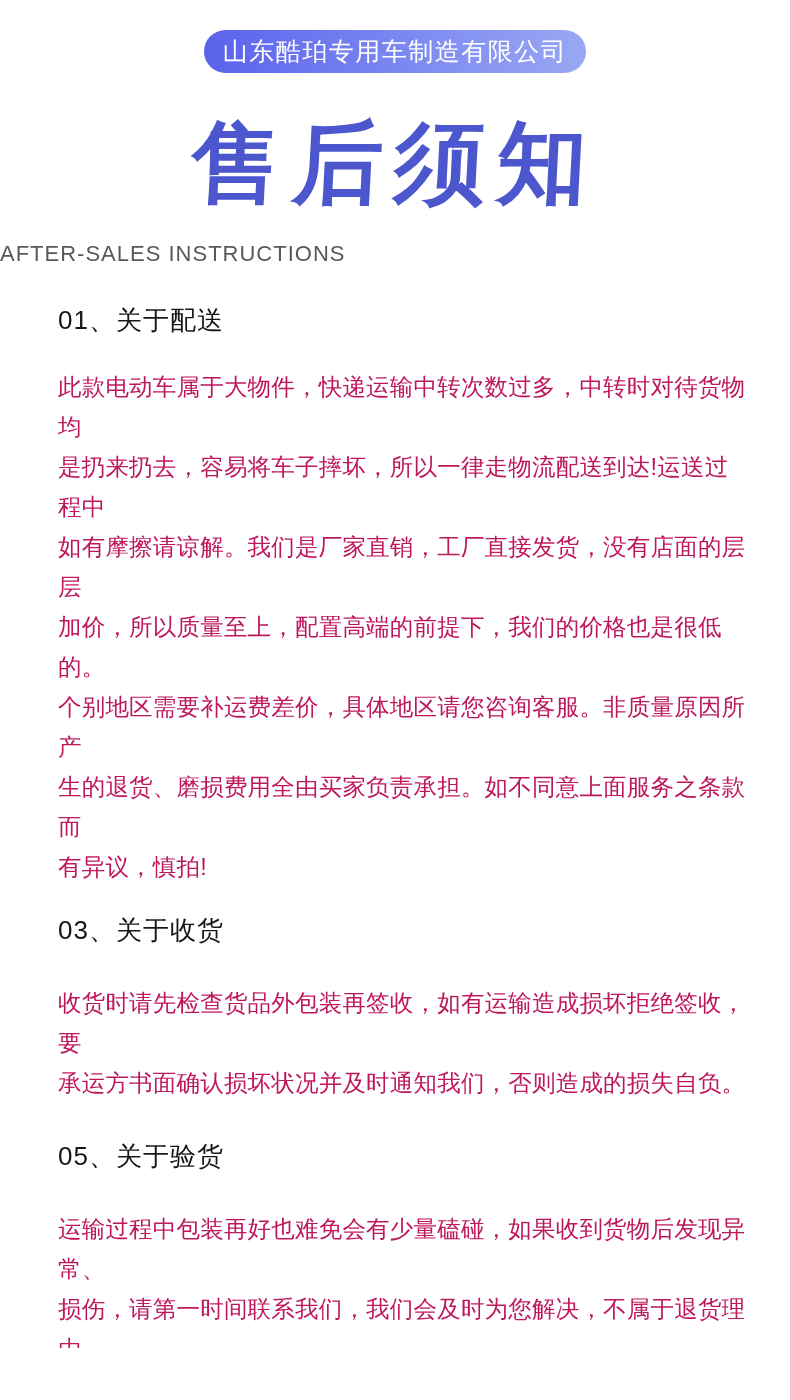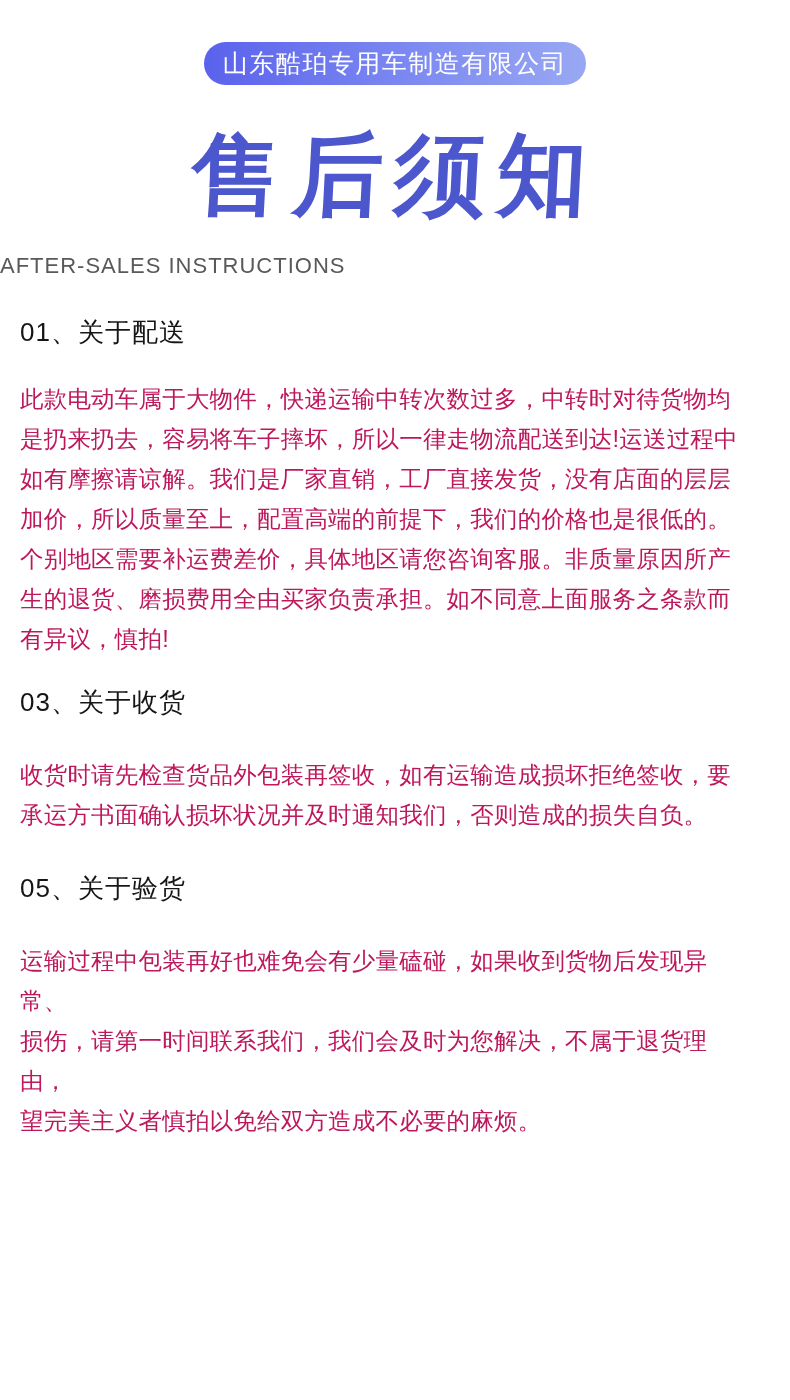--- a/index.html
+++ b/index.html
@@ -5,21 +5,21 @@
   html, body {
     margin: 0;
     padding: 0;
     background: #ffffff;
     font-family: "Liberation Sans", "DejaVu Sans", sans-serif;
   }
   .page {
     position: relative;
     width: 790px;
     height: 1348px;
-    margin: 12px auto;
+    margin: 0 auto;
     background: #ffffff;
     overflow: hidden;
   }
   .badge {
     margin: 30px auto 0;
     width: fit-content;
     min-width: 330px;
     padding: 0 19px;
     height: 43px;
     line-height: 43px;
@@ -43,21 +43,21 @@
     font-family: "Liberation Sans", "DejaVu Sans", sans-serif;
   }
   .subtitle {
     margin: 22px 0 0;
     font-size: 22px;
     line-height: 30px;
     color: #595959;
     letter-spacing: 1px;
   }
   .section {
-    padding: 0 42px 0 20px;
+    padding: 0 42px 0 58px;
   }
   .section h2 {
     margin: 0;
     font-size: 26px;
     line-height: 30px;
     font-weight: 400;
     color: #161616;
     letter-spacing: 1px;
   }
   .section p {

